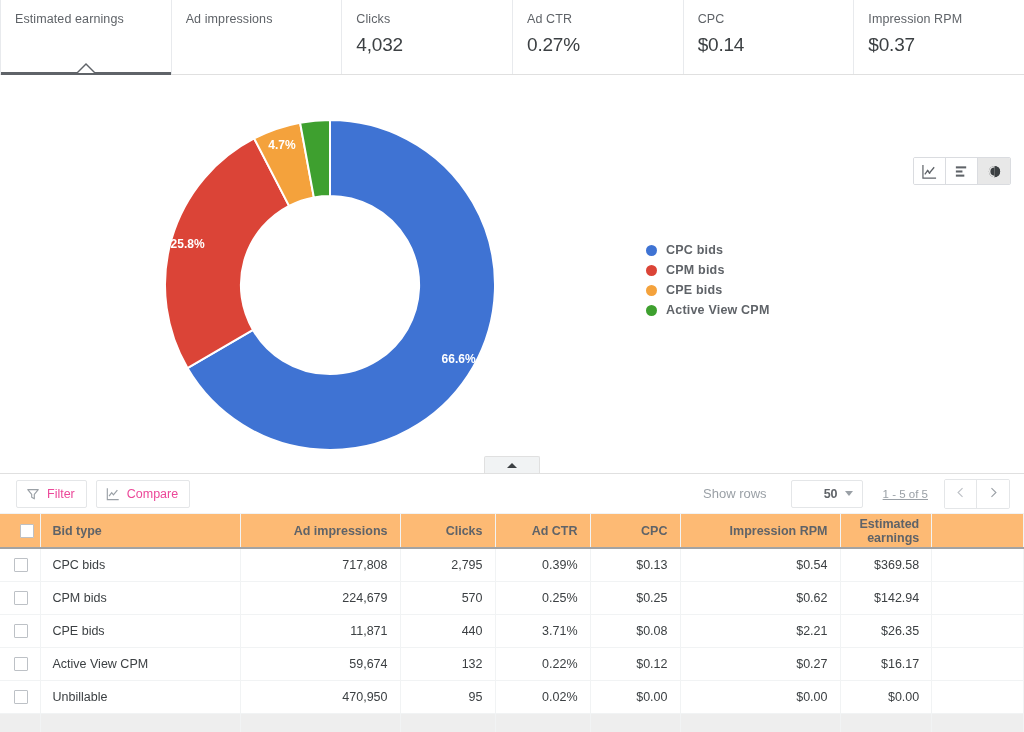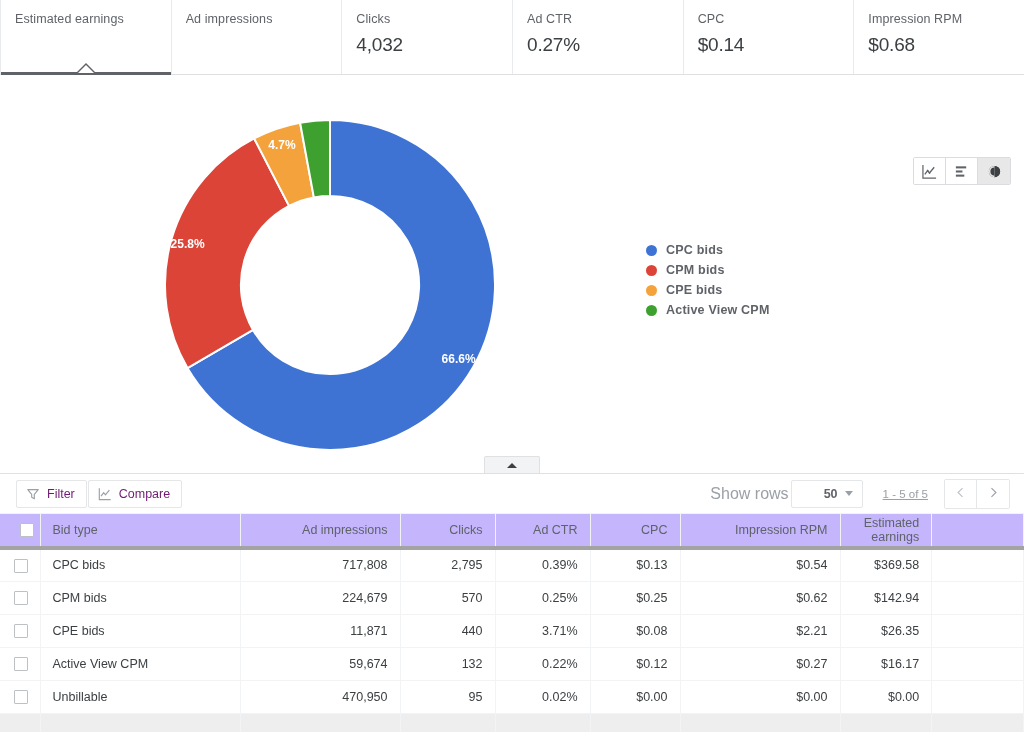--- a/index.html
+++ b/index.html
@@ -176,35 +176,35 @@
     border-bottom: 1px solid #f1f3f4;
   }
   .tool-btn {
     display: flex;
     align-items: center;
     height: 28px;
     padding: 0 11px 0 9px;
     border: 1px solid #e4e6e8;
     border-radius: 2px;
     background: #fff;
-    margin-right: 1px;
-    cursor: pointer;
-    color: #701a75;
+    margin-right: 9px;
+    cursor: pointer;
+    color: #ec4899;
     font-size: 12.5px;
   }
   .tool-btn svg { margin-right: 7px; display: block; }
   .toolbar-right {
     margin-left: auto;
     display: flex;
     align-items: center;
   }
   .show-rows-label {
-    font-size: 16px;
+    font-size: 13px;
     color: #9aa0a6;
-    margin-right: 2px;
+    margin-right: 24px;
   }
   .rows-select {
     width: 72px; height: 28px;
     border: 1px solid #e4e6e8;
     border-radius: 2px;
     display: flex;
     align-items: center;
     justify-content: center;
     position: relative;
     cursor: pointer;
@@ -252,24 +252,25 @@
   }
   table.data th, table.data td {
     border-right: 1px solid #f1f3f4;
     border-bottom: 1px solid #f1f3f4;
     font-weight: normal;
     font-size: 12.5px;
     height: 33px;
     padding: 0 12px;
   }
   table.data thead th {
-    background: #c4b5fd;
+    background: #fdba74;
     color: #5f6368;
     height: 34px;
-    border-bottom: 4px solid #a3a3a3;
+    border-bottom: 2px solid #a3a3a3;
+    font-weight: bold;
   }
   table.data th.num, table.data td.num { text-align: right; }
   table.data th.txt, table.data td.txt { text-align: left; }
   table.data .col-check { width: 40px; padding: 0 0 0 14px; }
   table.data tbody td { color: #3c4043; }
   .cbx {
     width: 14px; height: 14px;
     border: 1.5px solid #bdc1c6;
     border-radius: 1px;
     display: inline-block;
@@ -302,21 +303,21 @@
     <div class="metric-card">
       <div class="metric-label">Ad CTR</div>
       <div class="metric-value">0.27%</div>
     </div>
     <div class="metric-card">
       <div class="metric-label">CPC</div>
       <div class="metric-value">$0.14</div>
     </div>
     <div class="metric-card">
       <div class="metric-label">Impression RPM</div>
-      <div class="metric-value">$0.68</div>
+      <div class="metric-value">$0.37</div>
     </div>
   </div>
 
 <div class="chart-panel">
 
   <div class="chart-toolbar">
     <div class="tb-btn">
       <span>
         <svg width="15" height="15" viewBox="0 0 16 16">
           <path d="M1 1 L1 15 L15 15" stroke="#5f6368" stroke-width="1.3" fill="none"></path>

